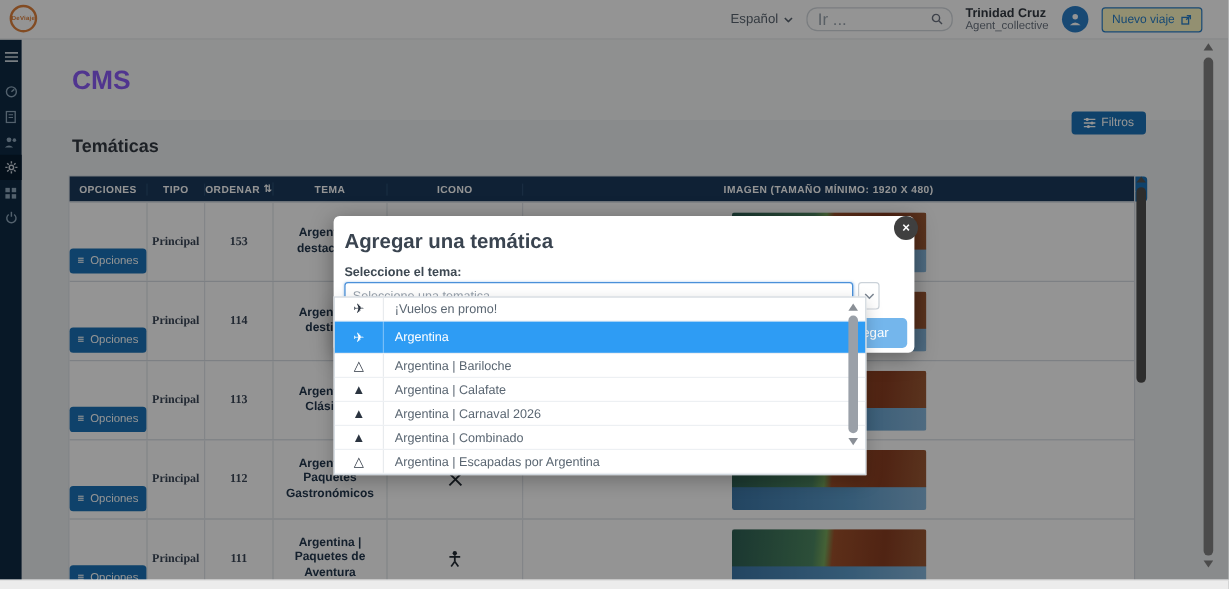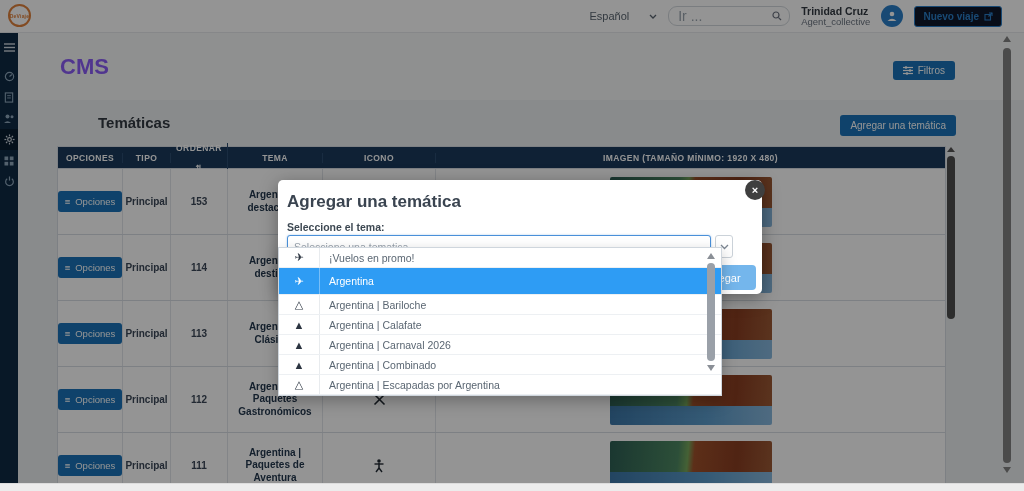--- a/index.html
+++ b/index.html
@@ -4,61 +4,61 @@
 <style>
   html,body{margin:0;padding:0;}
   body{width:1024px;height:491px;overflow:hidden;font-family:"Liberation Sans","DejaVu Sans",sans-serif;background:#edeff1;position:relative;}
   .app{position:absolute;inset:0;width:1024px;height:491px;}
 
   
   .topbar{position:absolute;left:0;top:0;width:1024px;height:32px;background:#ffffff;border-bottom:1px solid #e7e9ec;z-index:10;}
   .logo{position:absolute;left:8px;top:4px;width:23px;height:23px;border:2px solid #e0813c;border-radius:50%;display:flex;align-items:center;justify-content:center;box-sizing:border-box;}
   .logo span{font-size:5px;font-weight:bold;color:#e0813c;letter-spacing:.2px;}
   .topbar-right{position:absolute;right:22px;top:0;height:32px;display:flex;align-items:center;gap:11px;}
-  .lang{display:flex;align-items:center;gap:20px;font-size:11px;color:#5a6570;cursor:pointer;}
+  .lang{display:flex;align-items:center;gap:4px;font-size:11px;color:#5a6570;cursor:pointer;}
   .search-pill{width:106px;height:18px;border:1px solid #d3d8dd;border-radius:9px;display:flex;align-items:center;padding:0 7px;gap:4px;}
   .search-pill input{border:none;outline:none;flex:1;font-size:14px;color:#555;width:70px;font-family:inherit;background:transparent;}
   .search-pill input::placeholder{color:#9aa4ae;}
   .userblock{text-align:left;line-height:1.15;}
   .userblock .uname{font-size:10.5px;font-weight:bold;color:#333a42;}
   .userblock .urole{font-size:9.5px;color:#6b7480;}
   .avatar{width:22px;height:22px;border-radius:50%;background:#2a7fc9;display:flex;align-items:center;justify-content:center;}
-  .btn-newtrip{display:flex;align-items:center;gap:5px;border:1px solid #2a7fc9;color:#2a7fc9;background:#0f172a;border-radius:3px;font-size:10px;padding:4px 8px;cursor:pointer;font-family:inherit;font-weight:bold;}
+  .btn-newtrip{display:flex;align-items:center;gap:5px;border:1px solid #2a7fc9;color:#2a7fc9;background:#fef9c3;border-radius:3px;font-size:10px;padding:4px 8px;cursor:pointer;font-family:inherit;}
 
   
   .sidebar{position:absolute;left:0;top:32px;width:18px;height:459px;background:#0e2a44;z-index:5;}
   .side-item{width:18px;height:21px;display:flex;align-items:center;justify-content:center;}
   .side-item.menu{margin-top:5px;margin-bottom:8px;}
   .side-item.active{background:#081c30;}
 
   
   .main{position:absolute;left:18px;top:32px;right:0;bottom:0;background:#edeff1;}
   .pagehead-strip{position:absolute;left:0;top:0;right:0;height:68px;background:#f7f8f9;}
   .cms-title{position:absolute;left:42px;top:22px;font-size:22px;font-weight:bold;color:#8b5cf6;}
-  .btn-blue{background:#1a73b8;color:#fff;border:none;border-radius:3px;font-family:inherit;cursor:pointer;display:inline-flex;align-items:center;gap:5px;}
+  .btn-blue{background:#1a73b8;color:#fff;border:none;border-radius:3px;font-family:inherit;cursor:pointer;display:inline-flex;align-items:center;gap:5px;margin-top:32px;}
   .btn-filtros{position:absolute;right:69px;top:29px;font-size:10px;padding:4px 10px;}
-  .section-title{position:absolute;left:42px;top:82px;font-size:15px;font-weight:bold;color:#333a42;margin-left:38px;}
+  .section-title{position:absolute;left:42px;top:82px;font-size:15px;font-weight:bold;color:#333a42;}
   .btn-add{position:absolute;right:68px;top:83px;font-size:10px;padding:5px 10px;}
 
   
   .table{position:absolute;left:39px;top:114px;width:889px;background:#fff;border:1px solid #d8dde3;box-sizing:border-box;}
   .thead{display:flex;background:#1a3a5c;color:#fff;height:21px;align-items:center;font-size:8.5px;font-weight:bold;letter-spacing:.4px;}
   .trow{display:flex;height:65px;border-top:1px solid #d8dde3;background:#fff;}
   .c{display:flex;align-items:center;justify-content:center;text-align:center;box-sizing:border-box;}
   .trow .c{border-right:1px solid #e2e6ea;}
   .trow .c:last-child{border-right:none;}
   .thead .c{border-right:1px solid #2c4d71;}
   .thead .c:last-child{border-right:none;}
   .c-op{width:65px;}
   .c-tipo{width:48px;}
-  .c-ord{width:57px;flex-direction:column;}
+  .c-ord{width:57px;}
   .c-tema{width:95px;padding:0 3px;}
   .c-ico{width:113px;}
   .c-img{flex:1;}
-  .trow .c-tipo,.trow .c-ord{font-size:10px;font-weight:bold;color:#3c4858;}
+  .trow .c-tipo,.trow .c-ord{font-size:10px;font-weight:bold;color:#3c4858;font-family:Liberation Serif, serif;}
   .trow .c-tema{font-size:10px;font-weight:bold;color:#24384e;line-height:1.25;}
   .btn-opciones{font-size:9.5px;padding:5px 7px;border-radius:3px;}
   .banner{width:162px;height:50px;border-radius:2px;background-image:linear-gradient(95deg,#2e5f54 0%,#4d8862 42%,#77a85c 48%,#a0512b 52%,#8a3e22 78%,#9c5a35 100%),linear-gradient(90deg,#3c77a8,#5c9ccb 60%,#88b8dd);background-size:100% 62%,100% 40%;background-position:top,bottom;background-repeat:no-repeat;}
 
   
   .tbl-scroll{position:absolute;left:928px;top:115px;width:10px;height:338px;z-index:6;}
   .tbl-scroll .arr{width:0;height:0;border-left:4px solid transparent;border-right:4px solid transparent;border-bottom:5px solid #555;margin:0 auto;}
   .tbl-scroll .thumb{width:8px;margin:4px auto 0;height:163px;background:#4f4f4f;border-radius:4px;}
 
   

